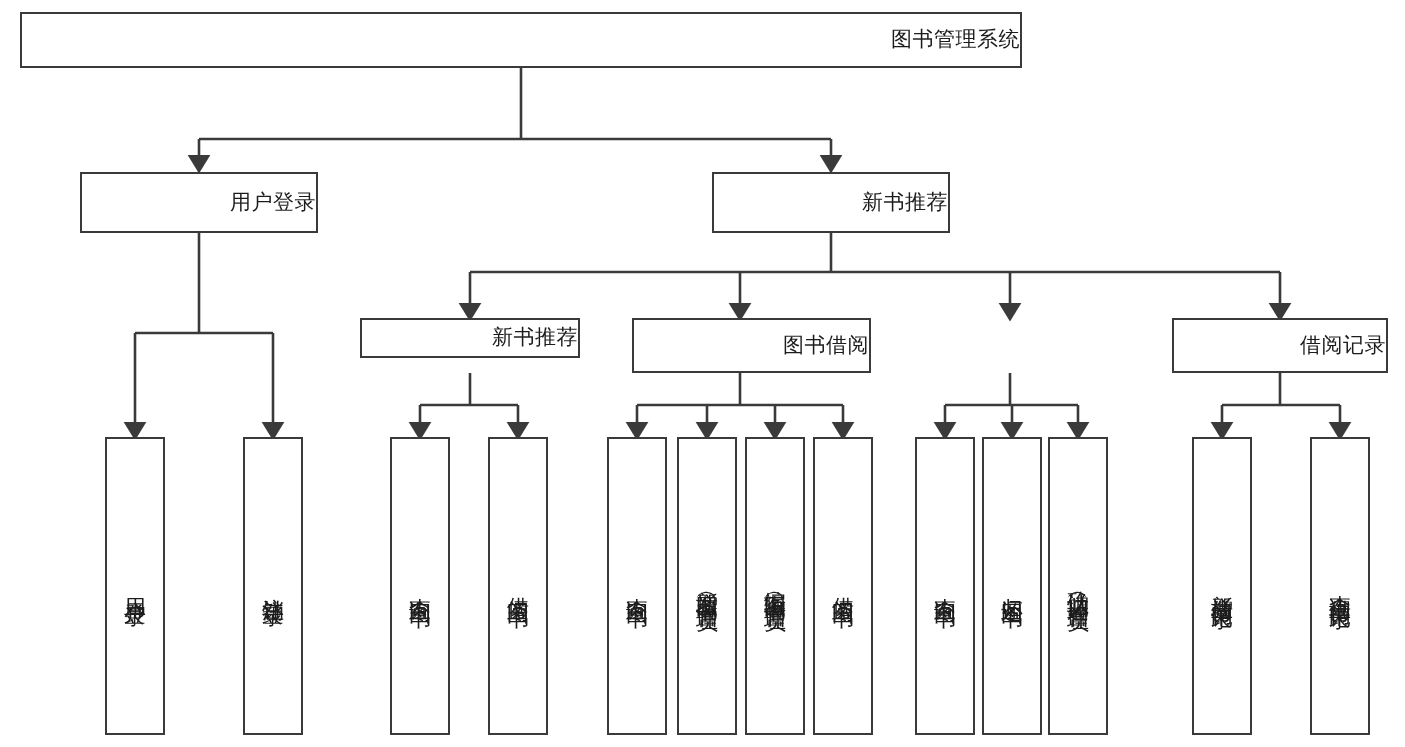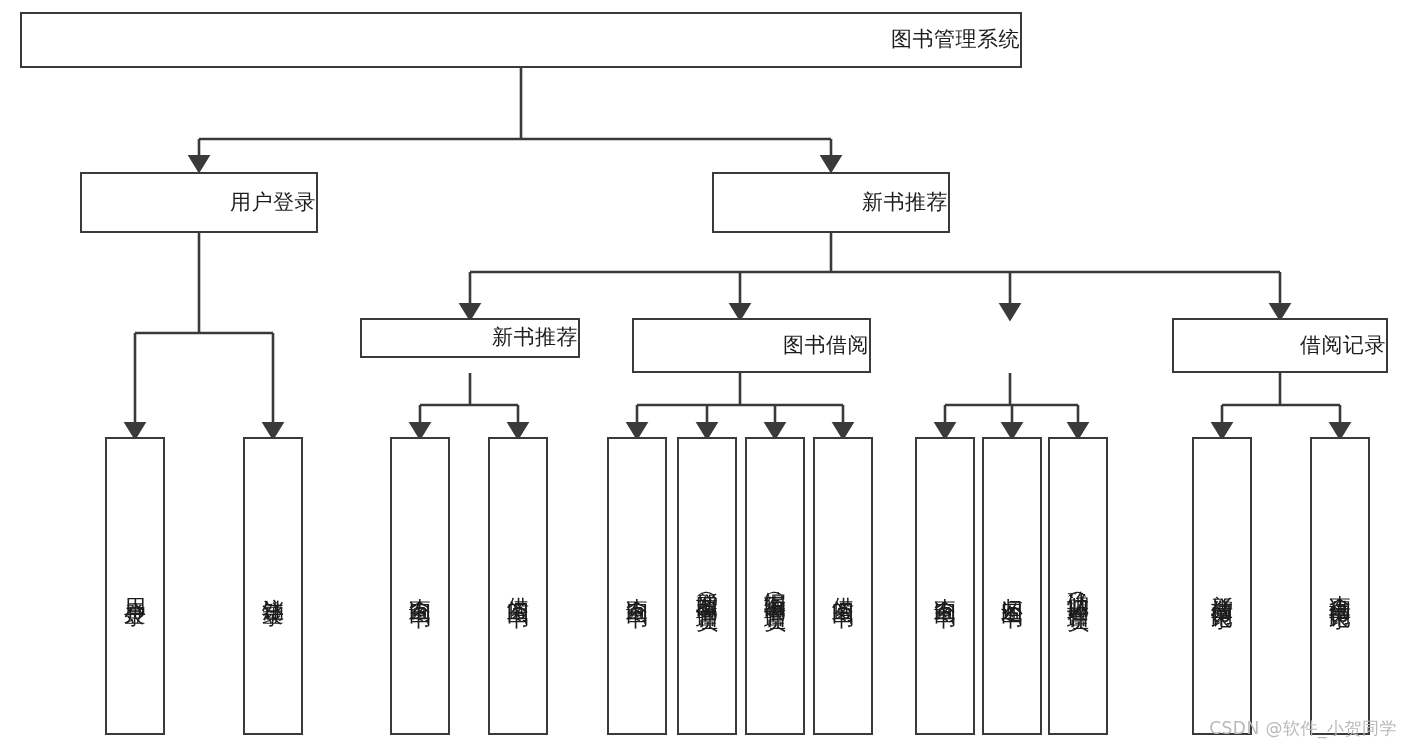--- a/index.html
+++ b/index.html
@@ -172,14 +172,13 @@
     </div>
     <div class="node v" style="left: 1048px; top: 437px; width: 60px; height: 298px;">
       <span class="label">确认归还（管理员）</span>
     </div>
     <div class="node v" style="left: 1192px; top: 437px; width: 60px; height: 298px;">
       <span class="label">新增借阅记录</span>
     </div>
     <div class="node v" style="left: 1310px; top: 437px; width: 60px; height: 298px;">
       <span class="label">查询借阅记录</span>
     </div>
-    <div id="watermark">CSDN @软件_小贺同学</div>
 </div>
 
 </body></html>

